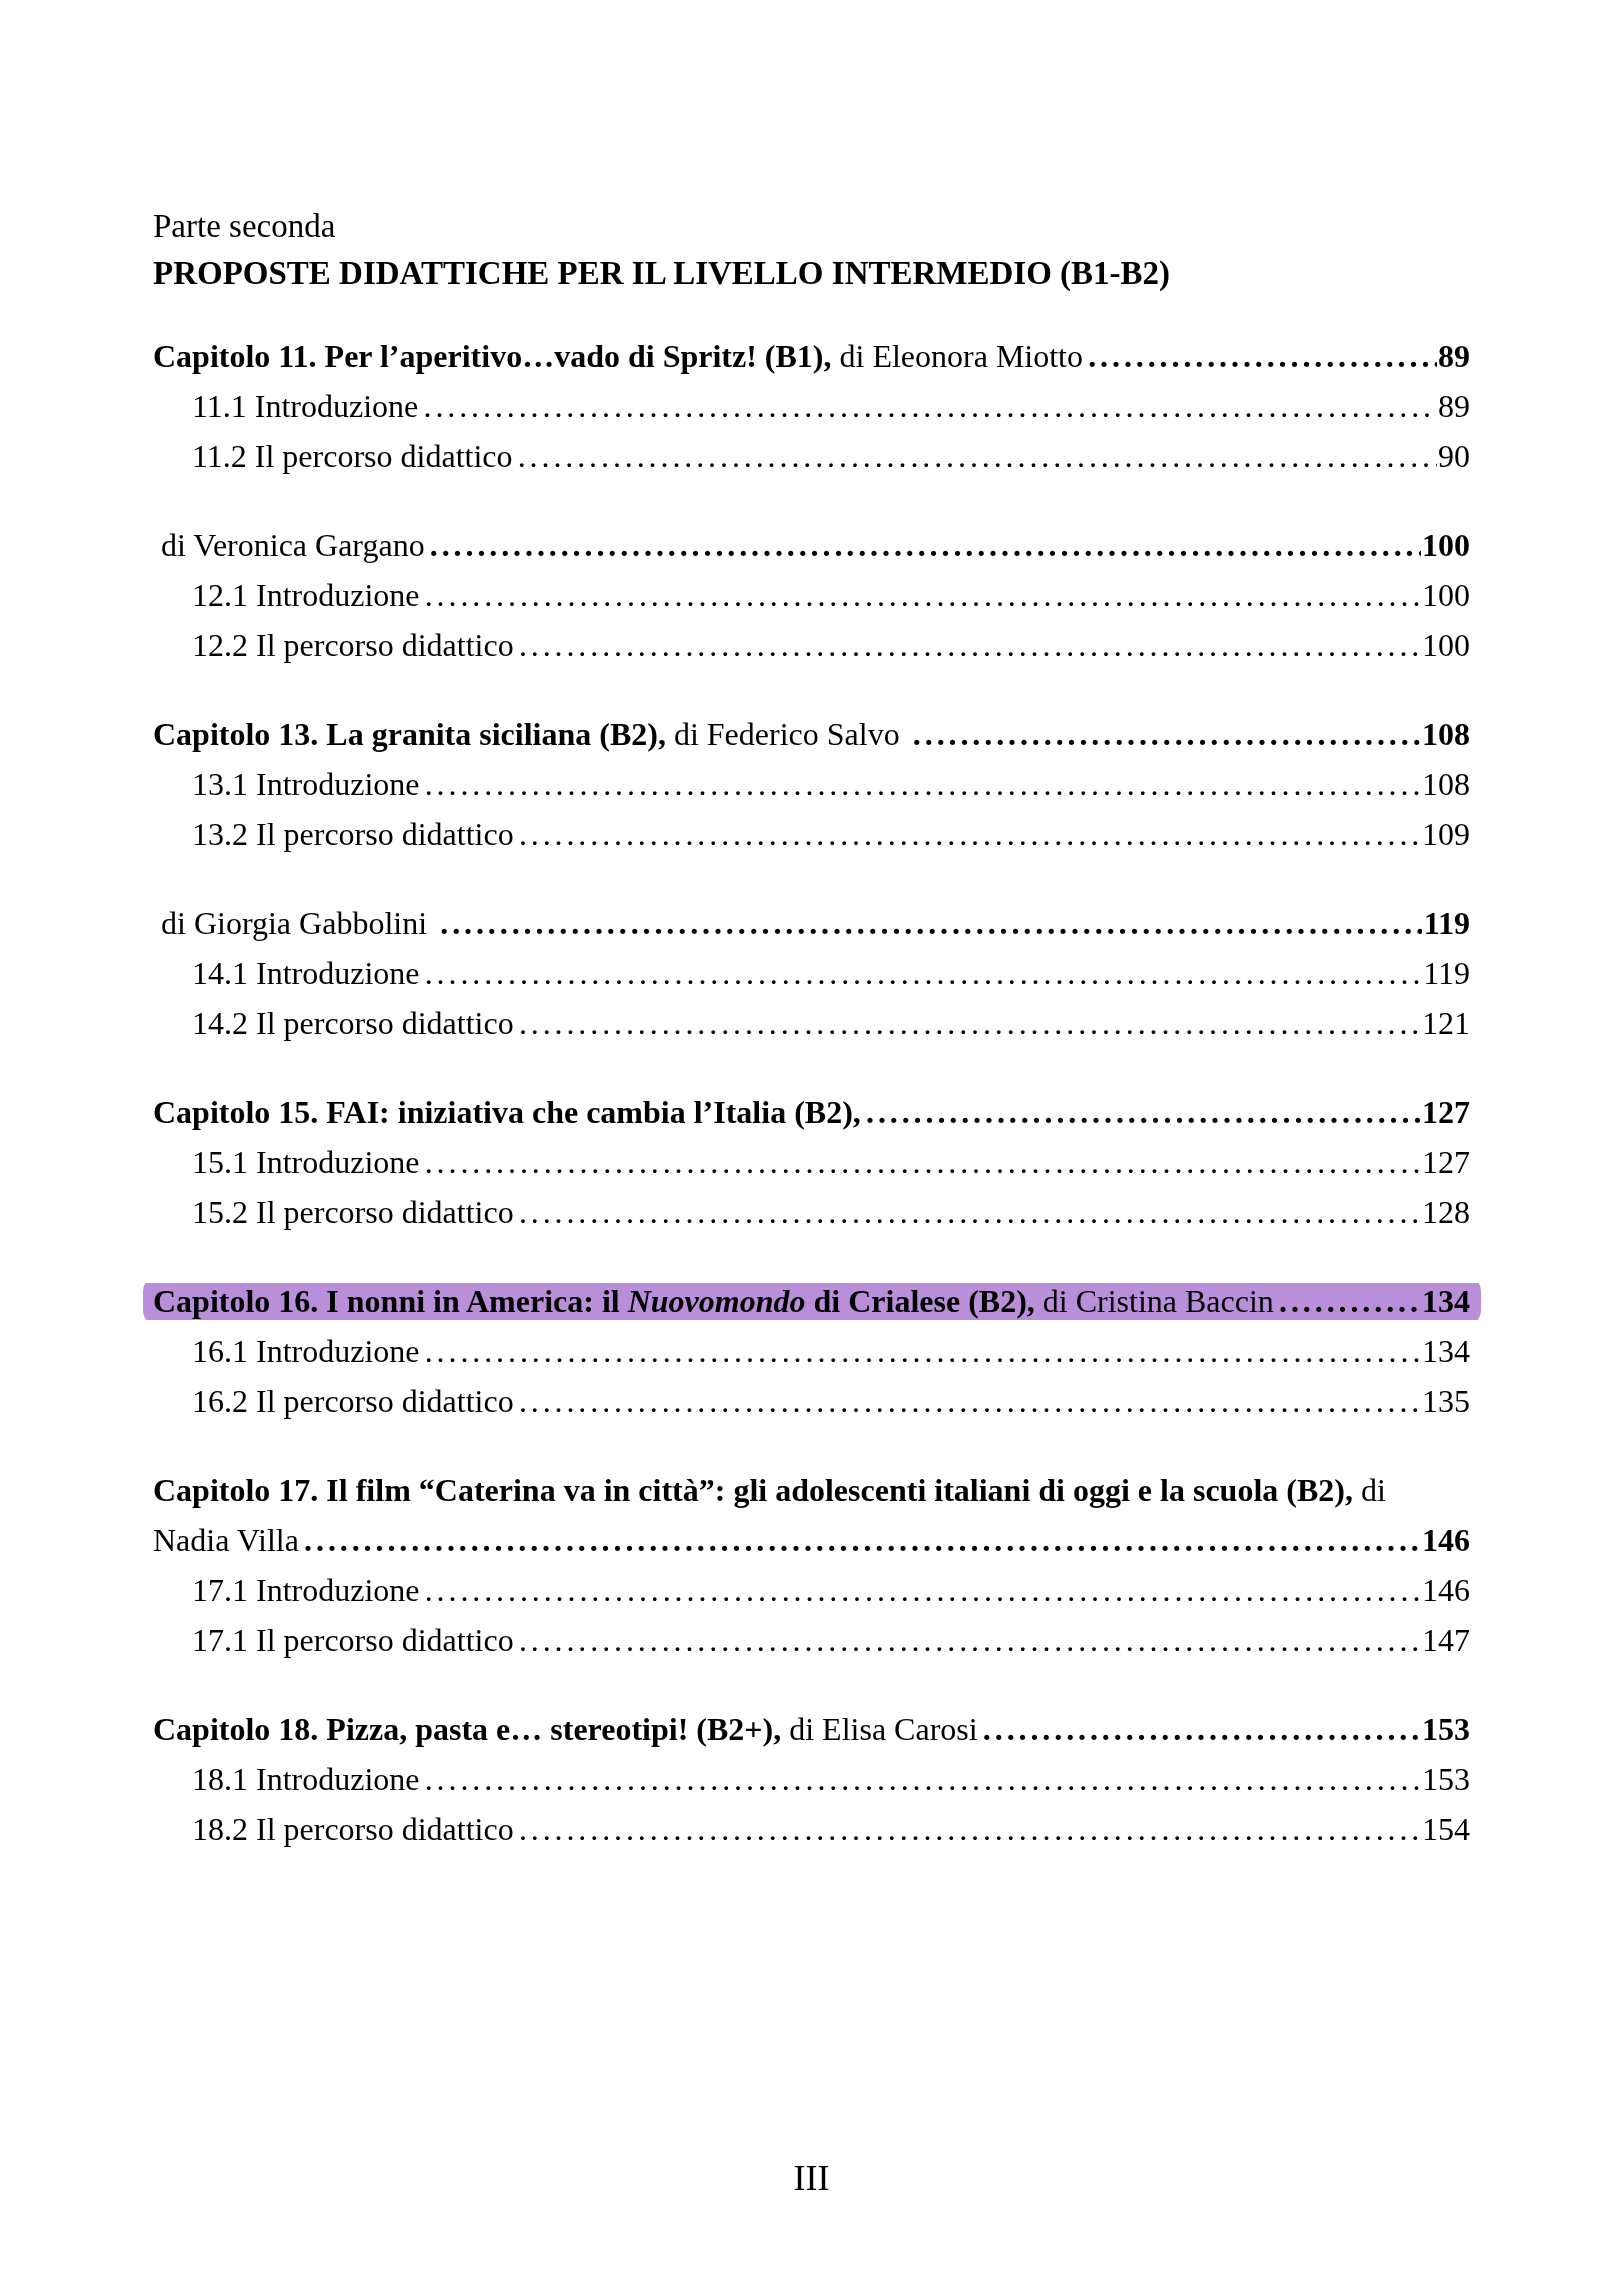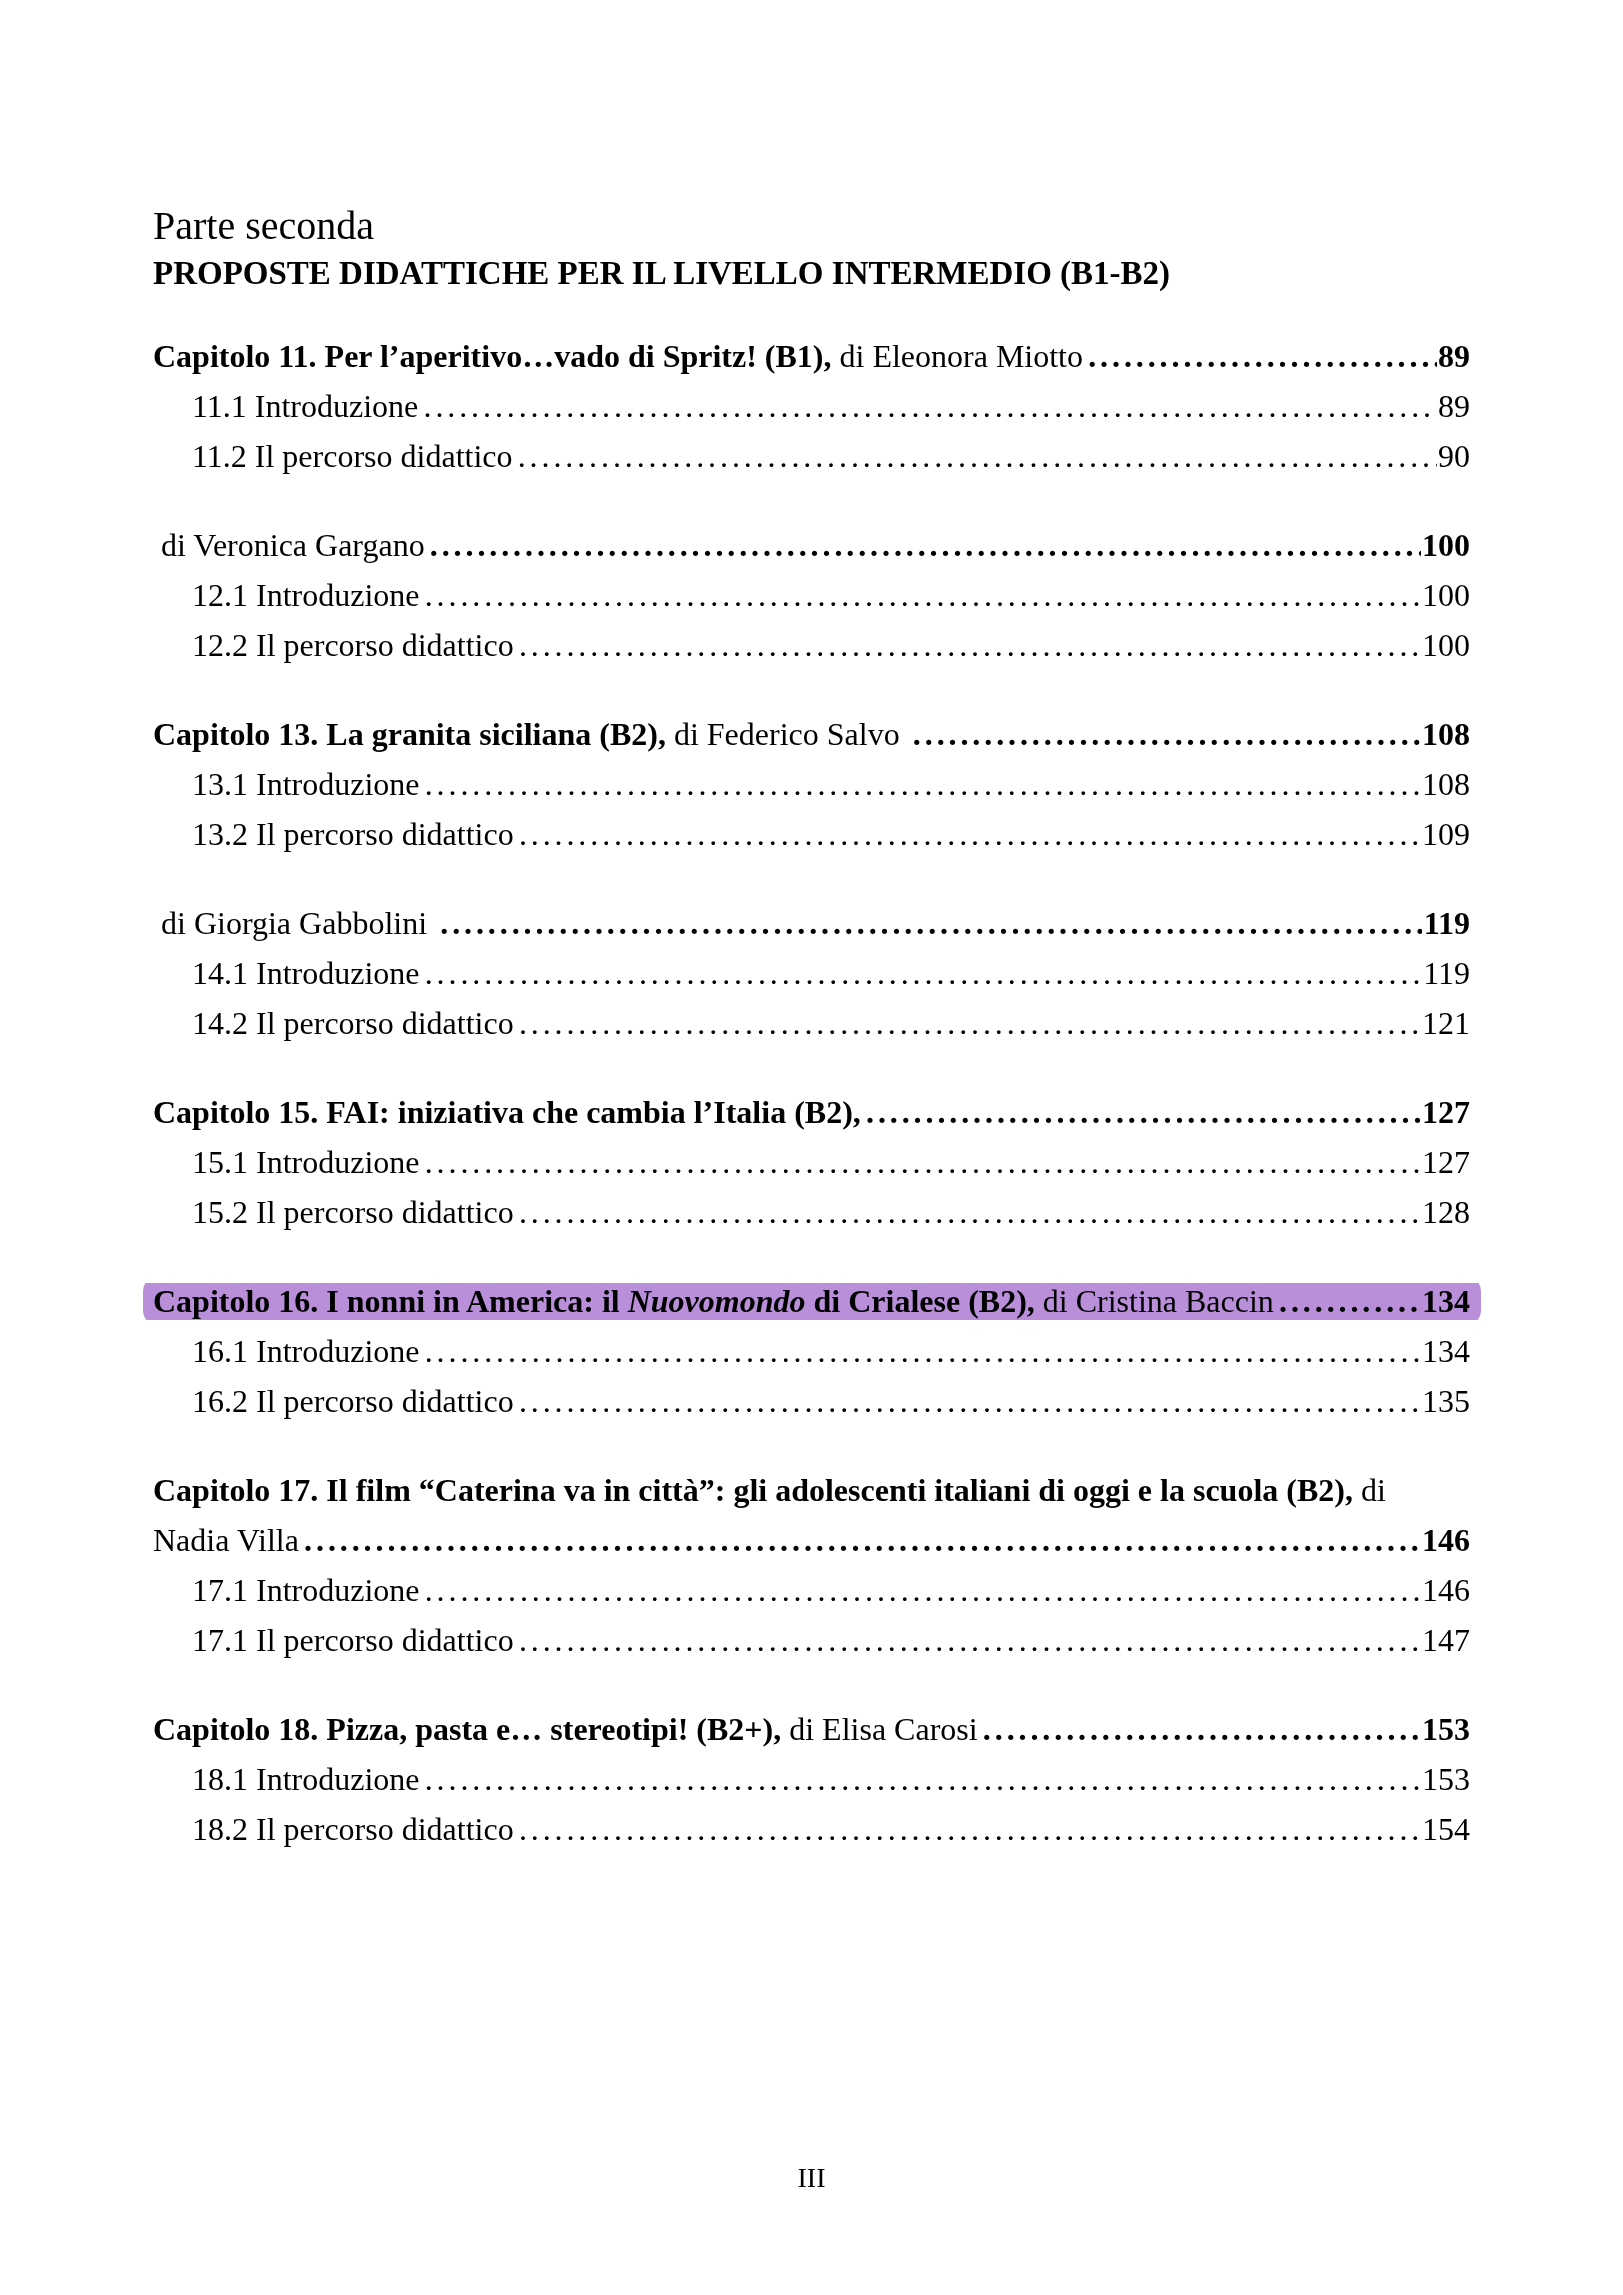--- a/index.html
+++ b/index.html
@@ -13,21 +13,21 @@
     position: relative;
     width: 1623px; height: 2295px;
     background: #ffffff;
     overflow: hidden;
   }
   .content {
     position: absolute;
     left: 153px; right: 153px; top: 207px;
   }
   .section-label {
-    font-size: 40px; line-height: 38px;
+    font-size: 33px; line-height: 38px;
   }
   .section-title {
     font-size: 33px; line-height: 38px;
     font-weight: bold;
     margin-top: 9.2px;
   }
   .toc { }
   .row {
     display: flex;
     align-items: baseline;
@@ -56,21 +56,21 @@
   .row.highlight {
     padding: 0 10.5px;
     margin-left: -10.5px;
     margin-right: -10.5px;
     border-radius: 15.7px;
   }
   .footer {
     position: absolute;
     left: 0; right: 0; top: 2159px;
     text-align: center;
-    font-size: 28px; line-height: 38px;
+    font-size: 36px; line-height: 38px;
   }
 </style>
 </head>
 <body>
 
 <div class="page">
   <div class="content">
     <div class="section-label">Parte seconda</div>
     <div class="section-title">PROPOSTE DIDATTICHE PER IL LIVELLO INTERMEDIO (B1-B2)</div>
     <div class="toc">

